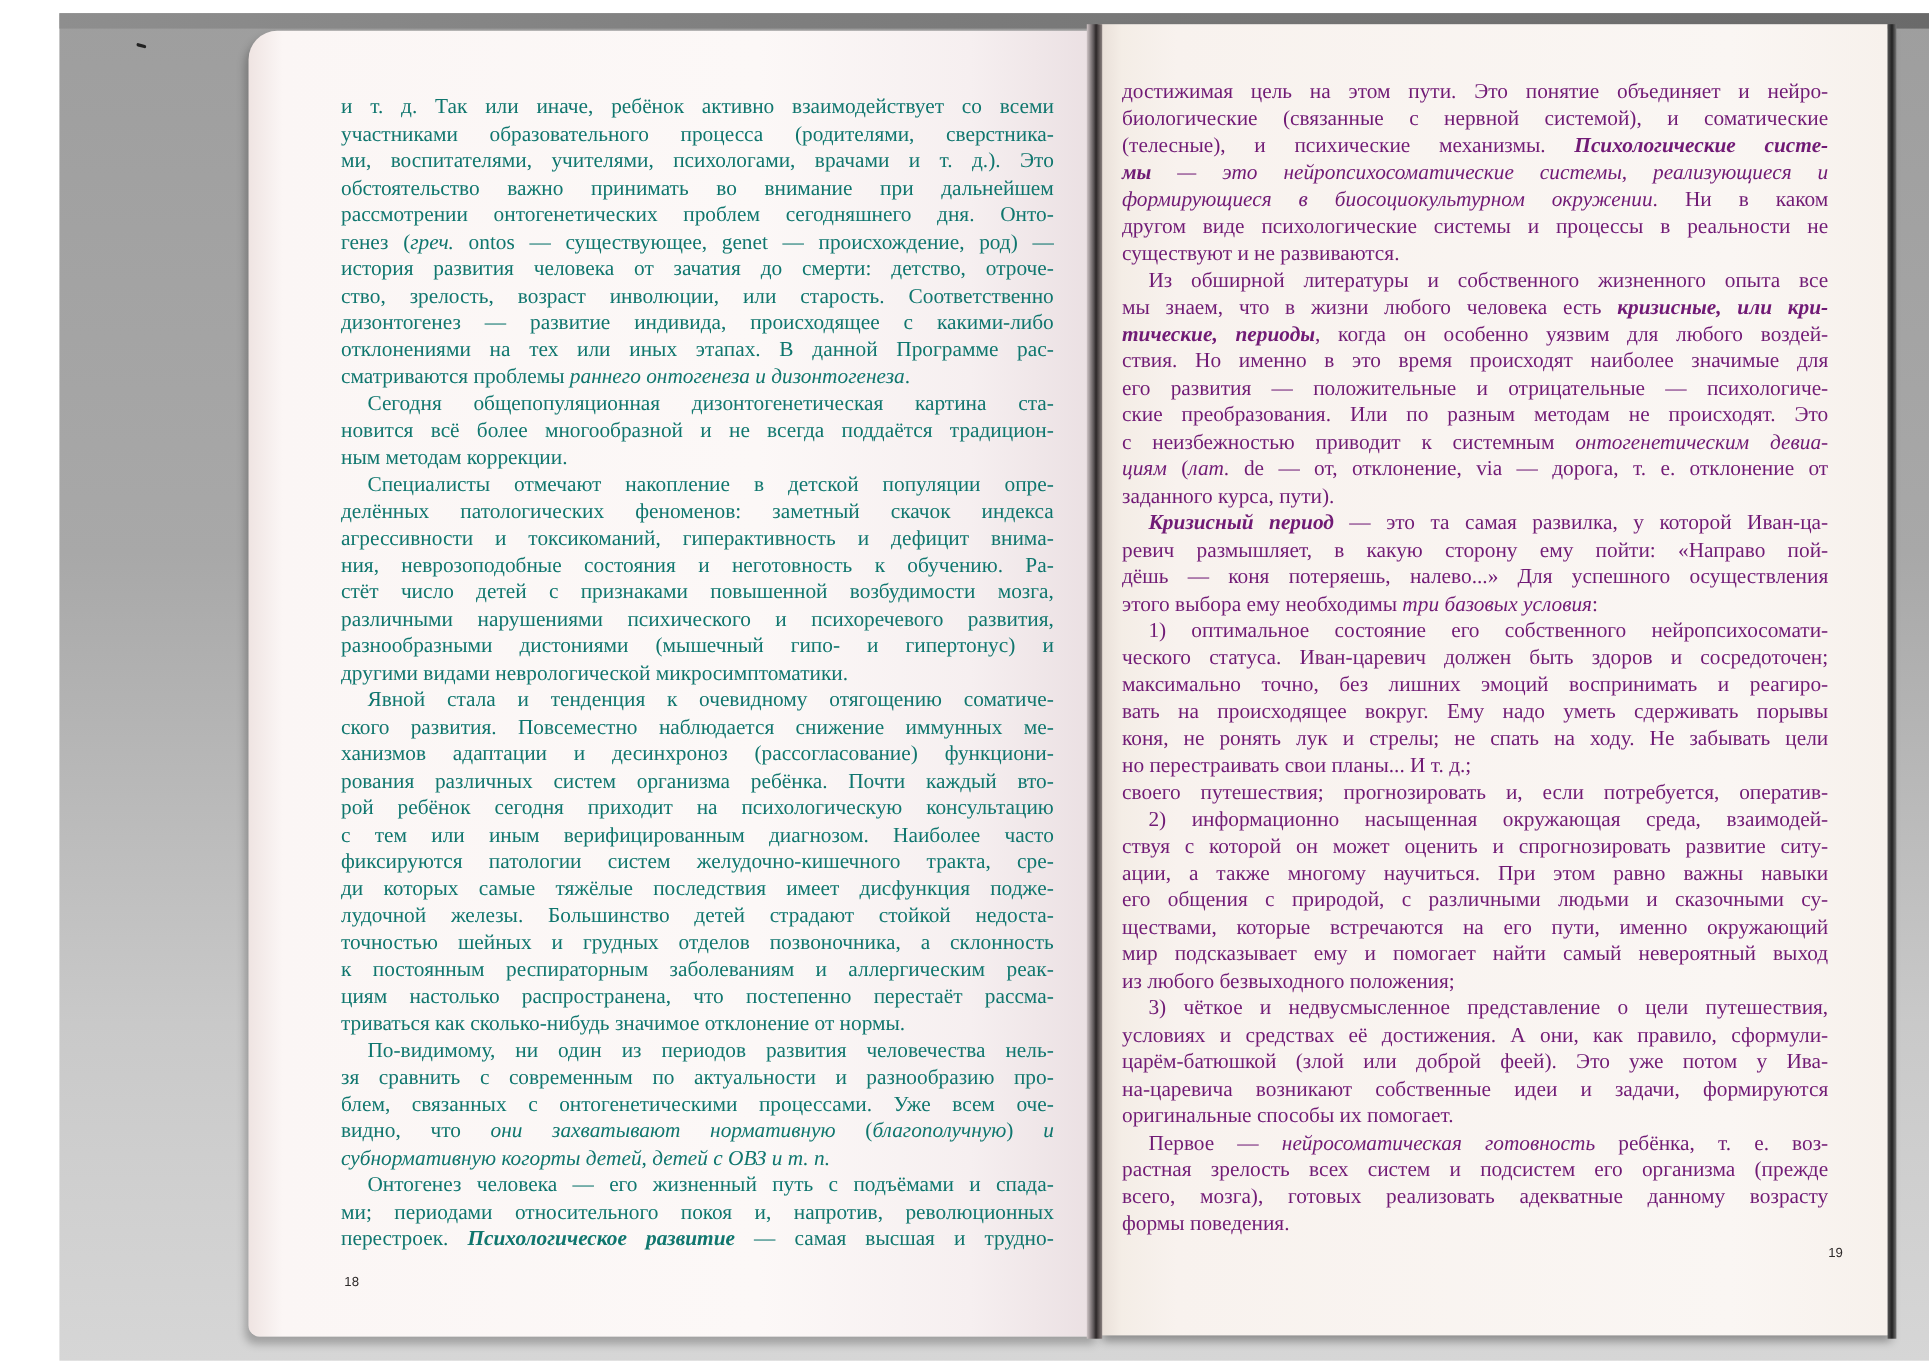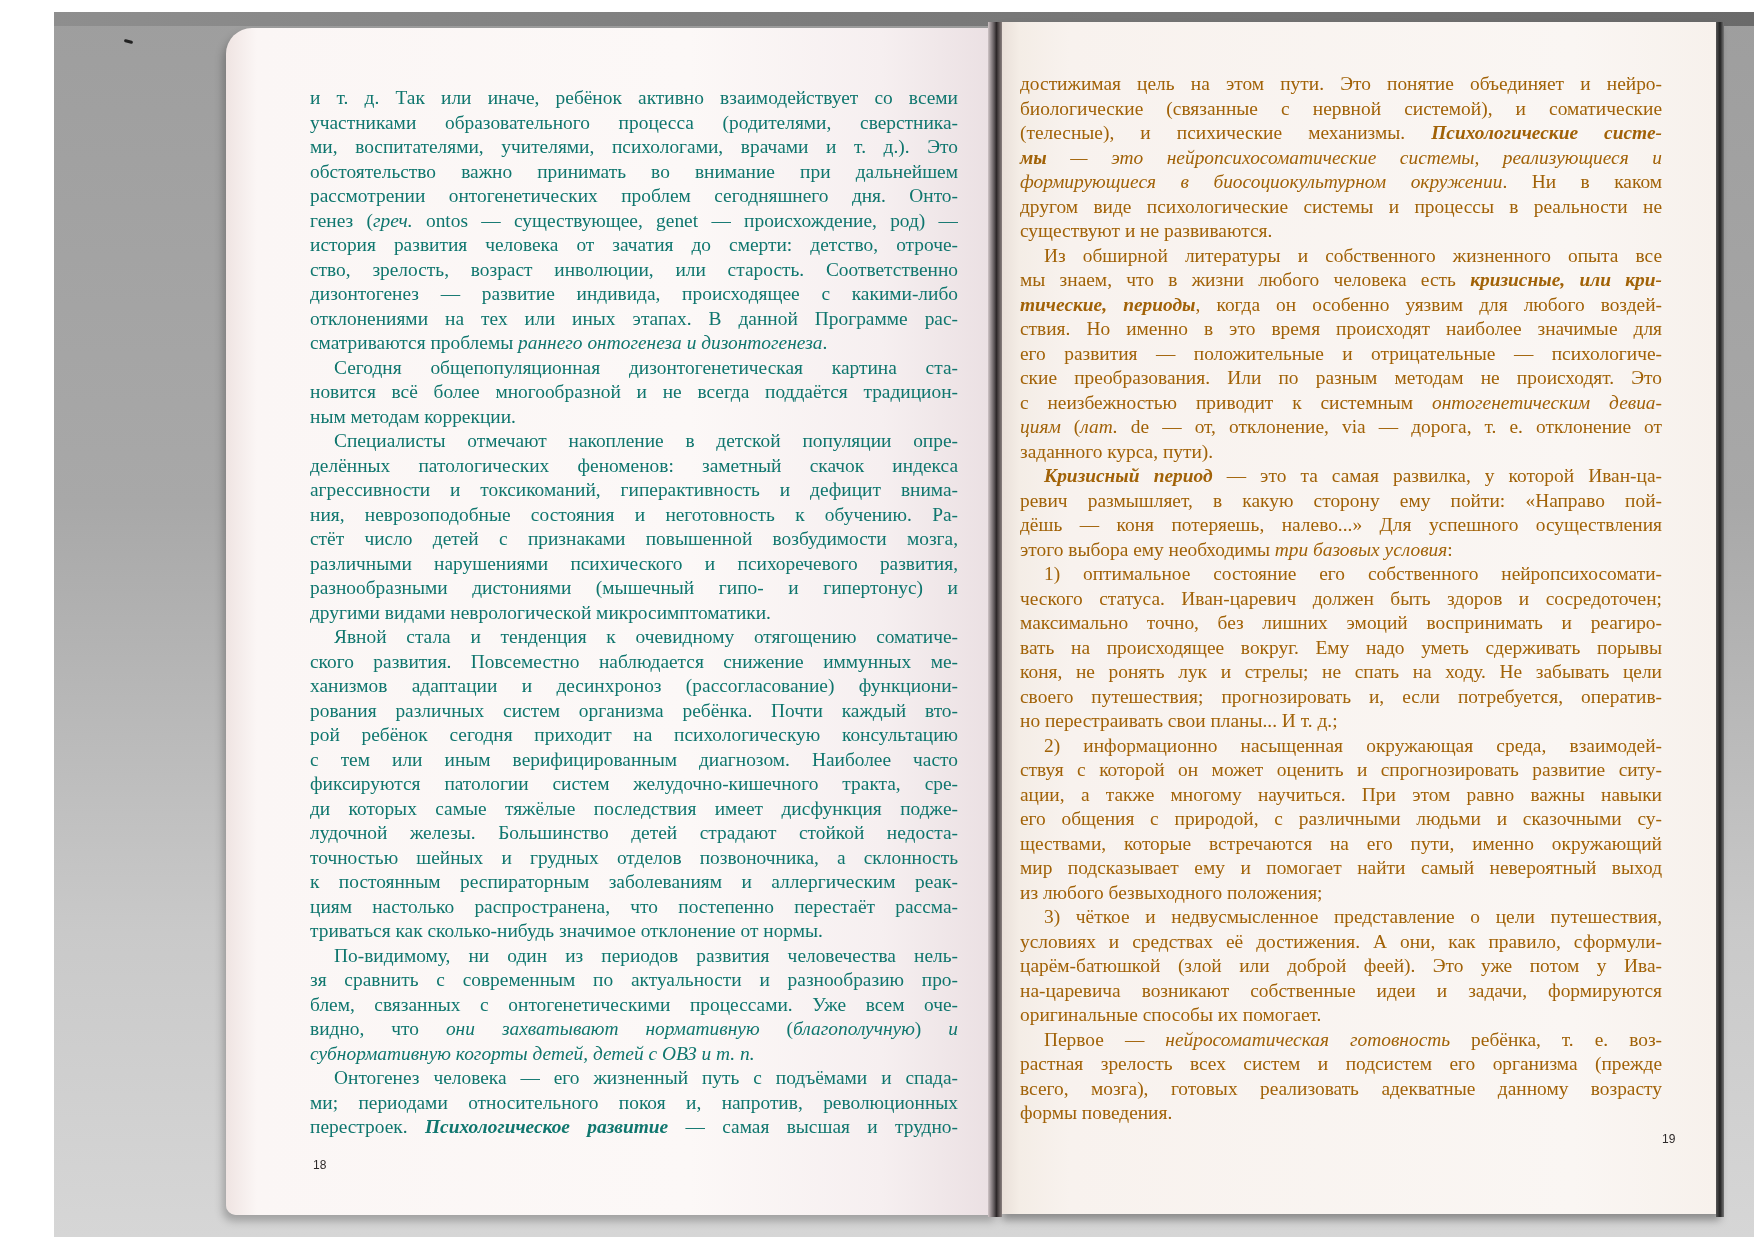--- a/index.html
+++ b/index.html
@@ -11,21 +11,21 @@
   .page-left{left:226px;top:28px;width:772px;height:1187px;
     background:linear-gradient(90deg,#efe4e2 0%,#fbf6f5 4%,#fcf8f7 60%,#f6eff0 85%,#eadfe2 100%);
     border-radius:26px 0 0 10px;box-shadow:-3px 6px 8px rgba(0,0,0,.25);}
   .page-right{left:998px;top:22px;width:718px;height:1192px;
     background:linear-gradient(90deg,#e7ddd6 0%,#f4ede6 3%,#f8f2ee 10%,#faf6f3 80%,#f7f1ec 100%);
     box-shadow:4px 6px 8px rgba(0,0,0,.35);}
   .gutter{position:absolute;left:988px;top:22px;width:14px;height:1195px;background:linear-gradient(90deg,#cfc4c6 0%,#5a5456 45%,#2b2627 60%,#8b8180 100%);}
   .rightedge{position:absolute;left:1716px;top:22px;width:8px;height:1195px;background:linear-gradient(90deg,#555,#222 50%,#777);}
   .text{position:absolute;font-size:19.4px;line-height:24.5px;color:#0f766e;text-align:justify;}
   .left-text{left:310px;top:86px;width:648px;}
-  .right-text{left:1020px;top:72px;width:642px;color:#a16207;}
+  .right-text{left:1020px;top:72px;width:642px;color:#701a75;}
   .ln{display:block;white-space:nowrap;text-align-last:justify;height:24.5px;}
   .ln.last{text-align-last:left;}
   .ind{text-indent:24px;}
   .it{font-style:italic;}
   .bi{font-style:italic;font-weight:bold;margin-top:48px;}
   .pnum{position:absolute;font-family:"Liberation Sans","DejaVu Sans",sans-serif;font-size:12px;color:#2e2a2a;}
   .pnum-left{left:313px;top:1158px;}
   .pnum-right{left:1662px;top:1132px;}
 </style>
 </head>
@@ -104,22 +104,22 @@
     <span class="ln last"><span>заданного курса, пути).</span></span>
     <span class="ln ind"><span class="bi">Кризисный период</span><span> — это та самая развилка, у которой Иван-ца-</span></span>
     <span class="ln"><span>ревич размышляет, в какую сторону ему пойти: «Направо пой-</span></span>
     <span class="ln"><span>дёшь — коня потеряешь, налево...» Для успешного осуществления</span></span>
     <span class="ln last"><span>этого выбора ему необходимы </span><span class="it">три базовых условия</span><span>:</span></span>
     <span class="ln ind"><span>1) оптимальное состояние его собственного нейропсихосомати-</span></span>
     <span class="ln"><span>ческого статуса. Иван-царевич должен быть здоров и сосредоточен;</span></span>
     <span class="ln"><span>максимально точно, без лишних эмоций воспринимать и реагиро-</span></span>
     <span class="ln"><span>вать на происходящее вокруг. Ему надо уметь сдерживать порывы</span></span>
     <span class="ln"><span>коня, не ронять лук и стрелы; не спать на ходу. Не забывать цели</span></span>
+    <span class="ln last"><span>но перестраивать свои планы... И т. д.;</span></span>
     <span class="ln"><span>своего путешествия; прогнозировать и, если потребуется, оператив-</span></span>
-    <span class="ln last"><span>но перестраивать свои планы... И т. д.;</span></span>
     <span class="ln ind"><span>2) информационно насыщенная окружающая среда, взаимодей-</span></span>
     <span class="ln"><span>ствуя с которой он может оценить и спрогнозировать развитие ситу-</span></span>
     <span class="ln"><span>ации, а также многому научиться. При этом равно важны навыки</span></span>
     <span class="ln"><span>его общения с природой, с различными людьми и сказочными су-</span></span>
     <span class="ln"><span>ществами, которые встречаются на его пути, именно окружающий</span></span>
     <span class="ln"><span>мир подсказывает ему и помогает найти самый невероятный выход</span></span>
     <span class="ln last"><span>из любого безвыходного положения;</span></span>
     <span class="ln ind"><span>3) чёткое и недвусмысленное представление о цели путешествия,</span></span>
     <span class="ln"><span>условиях и средствах её достижения. А они, как правило, сформули-</span></span>
     <span class="ln"><span>царём-батюшкой (злой или доброй феей). Это уже потом у Ива-</span></span>

